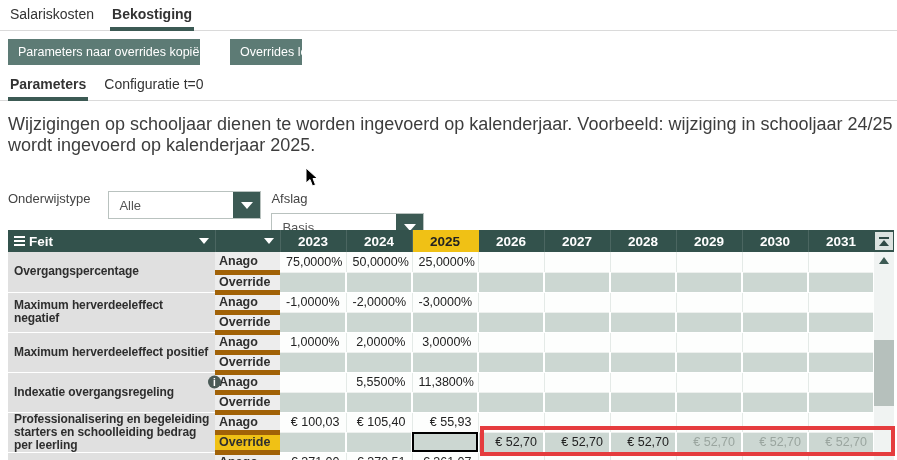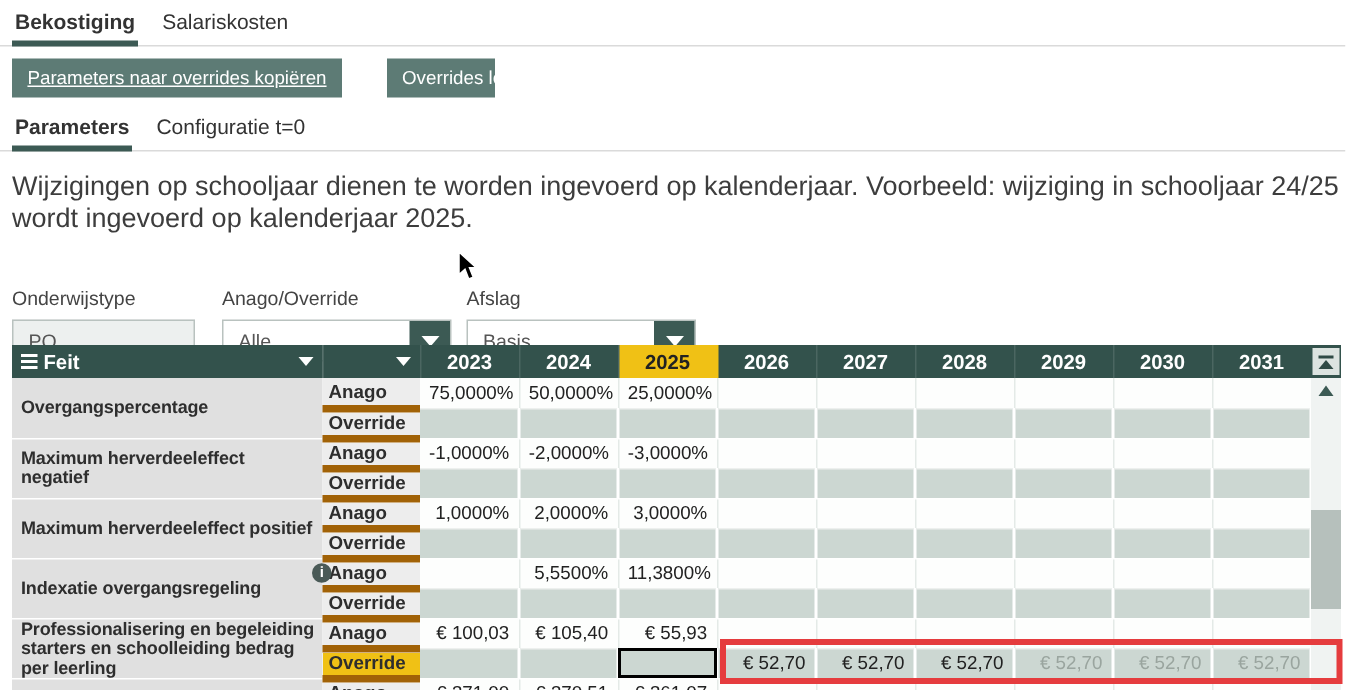--- a/index.html
+++ b/index.html
@@ -15,21 +15,21 @@
   .tabs.sub  { margin-top:11px; }
   .tab { font-size:14px; color:#333; padding:0 2px 5px 2px; border-bottom:4px solid transparent; margin-bottom:-1px; cursor:pointer; white-space:nowrap; }
   .tab.active { font-weight:bold; border-bottom-color:#3c5a54; }
 
   
   .toolbar { margin:8px 0 0 8px; display:flex; gap:30px; }
   .btn {
     background:#5d7b75; color:#fff; border:none; font-family:inherit;
     font-size:12.5px; height:26px; padding:0 10px; cursor:pointer; white-space:nowrap;
   }
-  .btn.copy { width:220px;text-decoration:underline; }
+  .btn.copy { width:192px; }
   .btn.clear { width:72px; }
 
   
   .note { font-size:18px; color:#3d3d3d; margin:13px 0 0 8px; }
 
   
   .filters { display:flex; margin:35px 0 0 8px; }
   .filter { margin-right:10px; }
   .filter .flabel { font-size:13px; color:#444; margin-bottom:7px; }
   .fbox { height:28px; border:1px solid #b9c2bf; display:flex; align-items:center; font-size:13px; color:#555; background:#fff; }
@@ -87,45 +87,41 @@
   
   .red-box { position:absolute; left:480px; top:426px; width:415px; height:30px; border:4px solid #e53c3e; pointer-events:none; }
 
   
   .cursor { position:absolute; left:305px; top:167px; z-index:50; pointer-events:none; }
 </style>
 </head>
 <body>
 
 <div class="tabs main">
+  <div class="tab">Salariskosten</div>
   <div class="tab active">Bekostiging</div>
-  <div class="tab">Salariskosten</div>
 </div>
 
 <div class="toolbar">
   <button class="btn copy">Parameters naar overrides kopiëren</button>
   <button class="btn clear">Overrides legen</button>
 </div>
 
 <div class="tabs sub">
   <div class="tab active">Parameters</div>
   <div class="tab">Configuratie t=0</div>
 </div>
 
 <div class="note">Wijzigingen op schooljaar dienen te worden ingevoerd op kalenderjaar. Voorbeeld: wijziging in schooljaar 24/25 wordt ingevoerd op kalenderjaar 2025.</div>
 
 <div class="filters">
   <div class="filter">
     <div class="flabel">Onderwijstype</div>
-    <div class="fbox readonly">
-      <span class="fval">PO</span>
-    </div>
   </div>
   <div class="filter" style="margin-left:8px;">
-    <div class="flabel">Anago/Override</div>
     <div class="fbox select">
       <span class="fval">Alle</span>
       <span class="arrowbtn">
           <span class="caret-w"></span>
         </span>
     </div>
   </div>
   <div class="filter">
     <div class="flabel">Afslag</div>
     <div class="fbox select">

